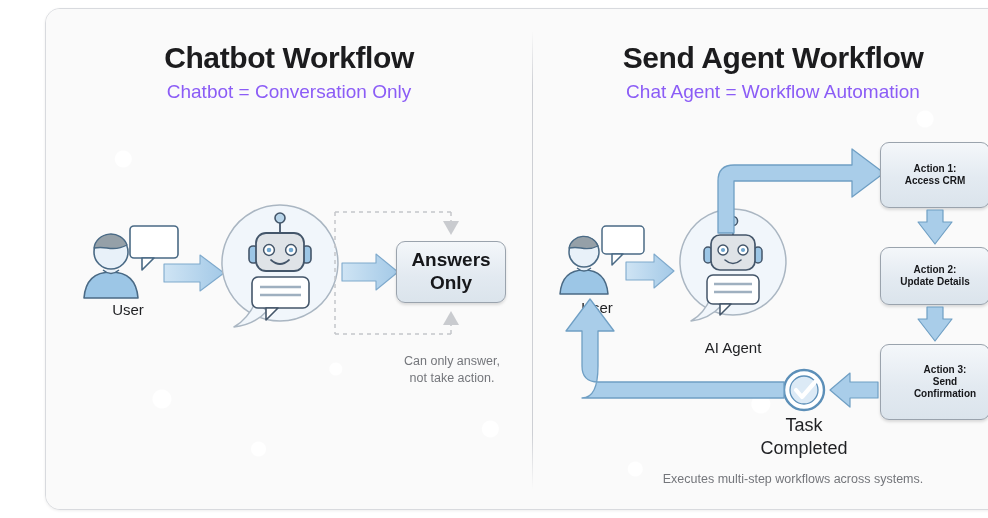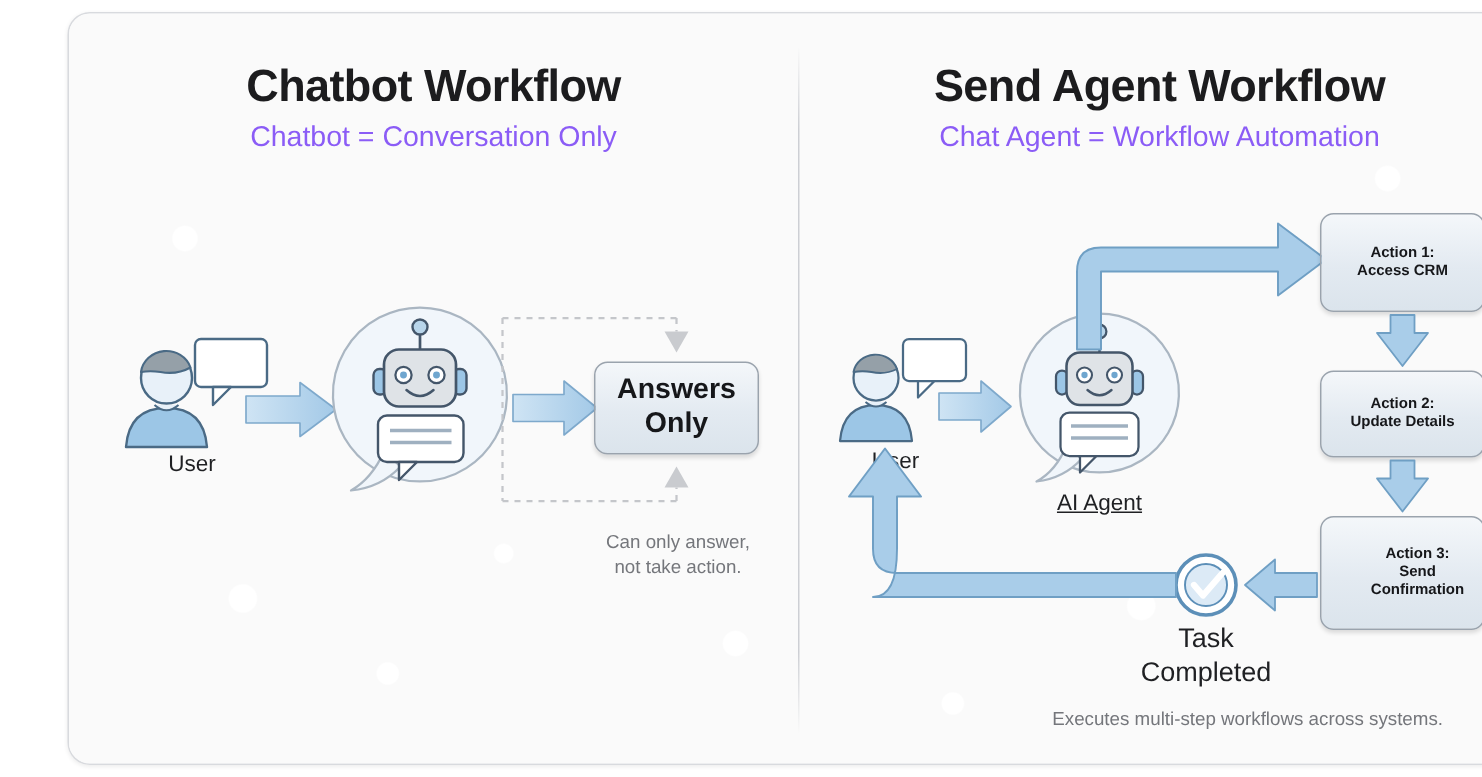--- a/index.html
+++ b/index.html
@@ -227,21 +227,21 @@
         <circle cx="43" cy="41" r="2.1" fill="#6fa6cf"></circle>
         <circle cx="63" cy="41" r="5" fill="#ffffff" stroke="#44566a" stroke-width="1.4"></circle>
         <circle cx="63" cy="41" r="2.1" fill="#6fa6cf"></circle>
         <path d="M45 51 q8 7 16 0" fill="none" stroke="#44566a" stroke-width="1.6" stroke-linecap="round"></path>
         <rect x="27" y="66" width="52" height="29" rx="6" fill="#ffffff" stroke="#44566a" stroke-width="1.5"></rect>
         <path d="M40 95 L40 106 L51 95 Z" fill="#ffffff" stroke="#44566a" stroke-width="1.5" stroke-linejoin="round"></path>
         <line x1="34" y1="75" x2="72" y2="75" stroke="#9fb0c0" stroke-width="2.3"></line>
         <line x1="34" y1="83" x2="72" y2="83" stroke="#9fb0c0" stroke-width="2.3"></line>
       </g>
     </svg>
-    <div class="node-label" style="left:148px; top:318px; width:106px;text-decoration:underline;">AI Agent</div>
+    <div class="node-label" style="left:148px; top:330px; width:106px;">AI Agent</div>
 
     <svg width="482" height="502">
       <path d="M186 224 L186 172 Q186 156 202 156 L320 156 L320 140 L352 164 L320 188 L320 172 L202 172 Q202 172 202 188 L202 224 Z" fill="#a9cde9" stroke="#6f9fc4" stroke-width="1.3" stroke-linejoin="round"></path>
     </svg>
 
     <div class="abox action-box" style="left:348px; top:133px; width:110px; height:66px;">Action 1:
 Access CRM</div>
 
     <svg width="482" height="502">
       <path d="M395 201 L395 213 L386 213 L403 235 L420 213 L411 213 L411 201 Z" fill="#a9cde9" stroke="#6f9fc4" stroke-width="1.2" stroke-linejoin="round"></path>
@@ -267,16 +267,16 @@
       <circle cx="272" cy="381" r="14" fill="#dceaf6" stroke="#5c8fb8" stroke-width="1.3"></circle>
       <path d="M264 381 l6 7 l13 -15" fill="none" stroke="#ffffff" stroke-width="4.2" stroke-linecap="round" stroke-linejoin="round"></path>
     </svg>
     <div class="node-label" style="left:220px; top:405px; width:104px; font-size:18px;">Task
 Completed</div>
 
     <svg width="482" height="502">
       <path d="M252 373 L66 373 Q50 373 50 357 L50 322 L34 322 L58 290 L82 322 L66 322 L66 357 Q66 389 50 389 L252 389 Z" fill="#a9cde9" stroke="#6f9fc4" stroke-width="1.3" stroke-linejoin="round"></path>
     </svg>
 
-    <div class="caption" style="left:60px; top:462px; width:370px;text-align:right;">Executes multi-step workflows across systems.</div>
+    <div class="caption" style="left:76px; top:462px; width:370px;">Executes multi-step workflows across systems.</div>
   </div>
 
 </div>
 
 </body></html>

